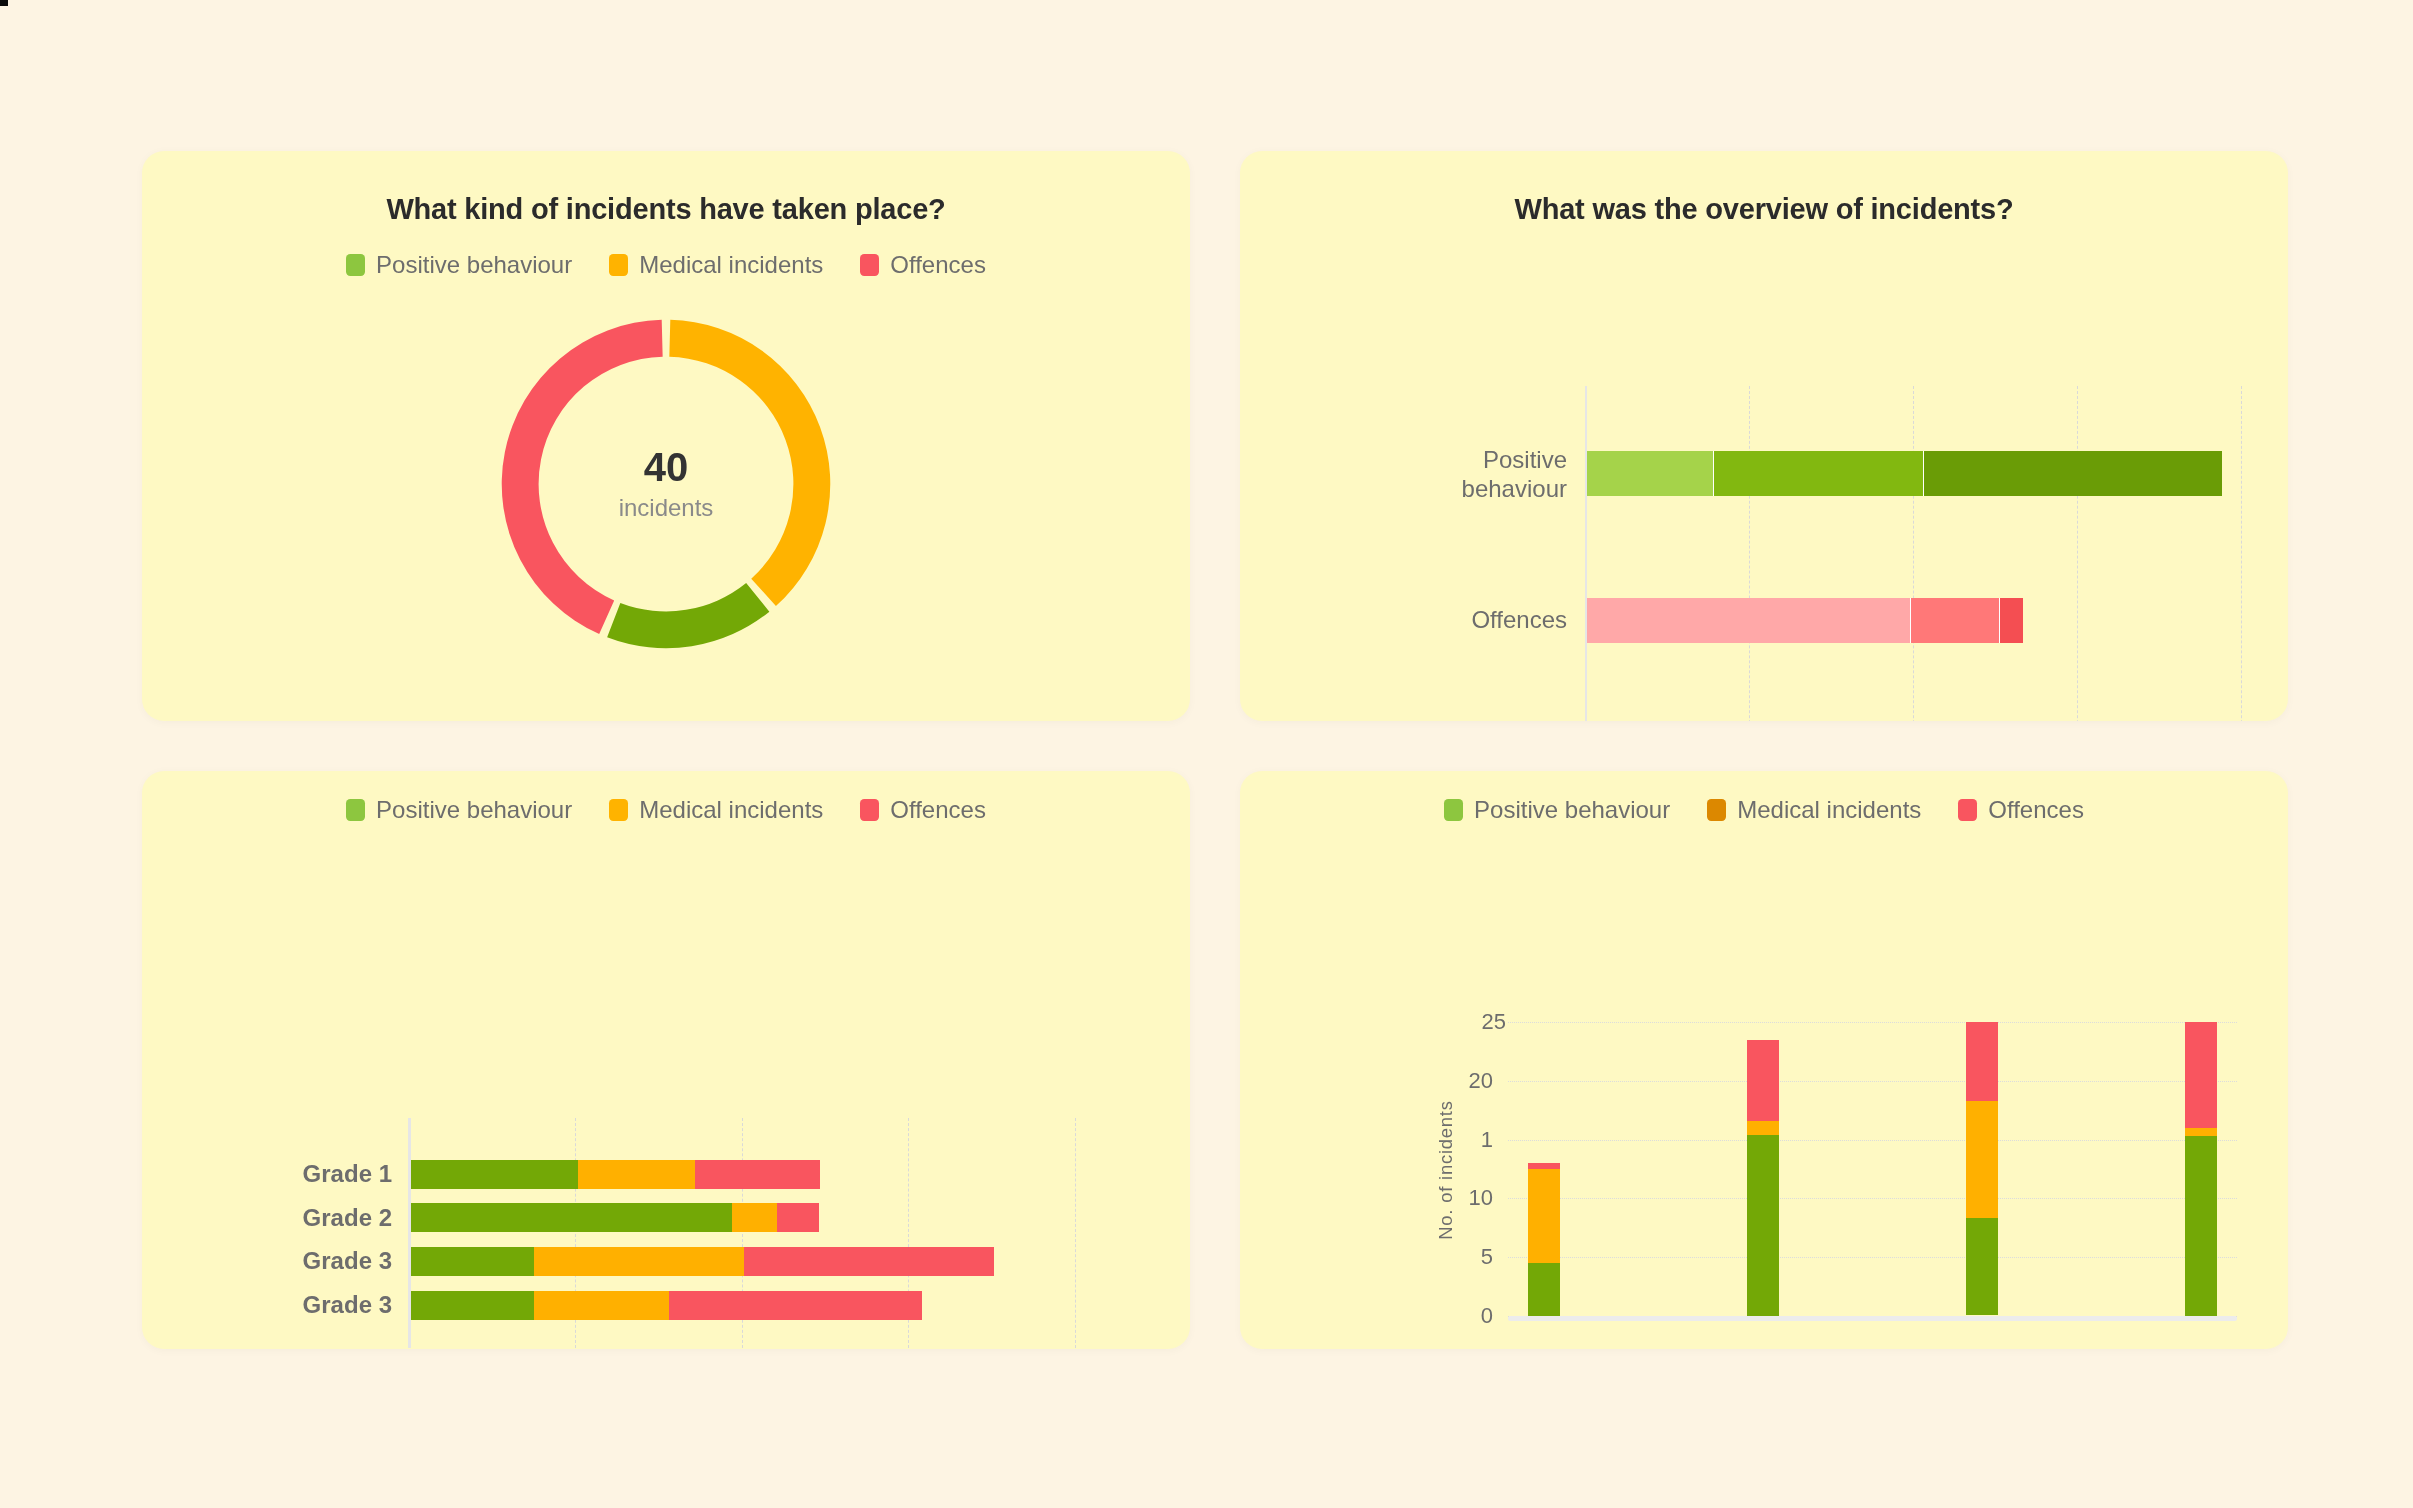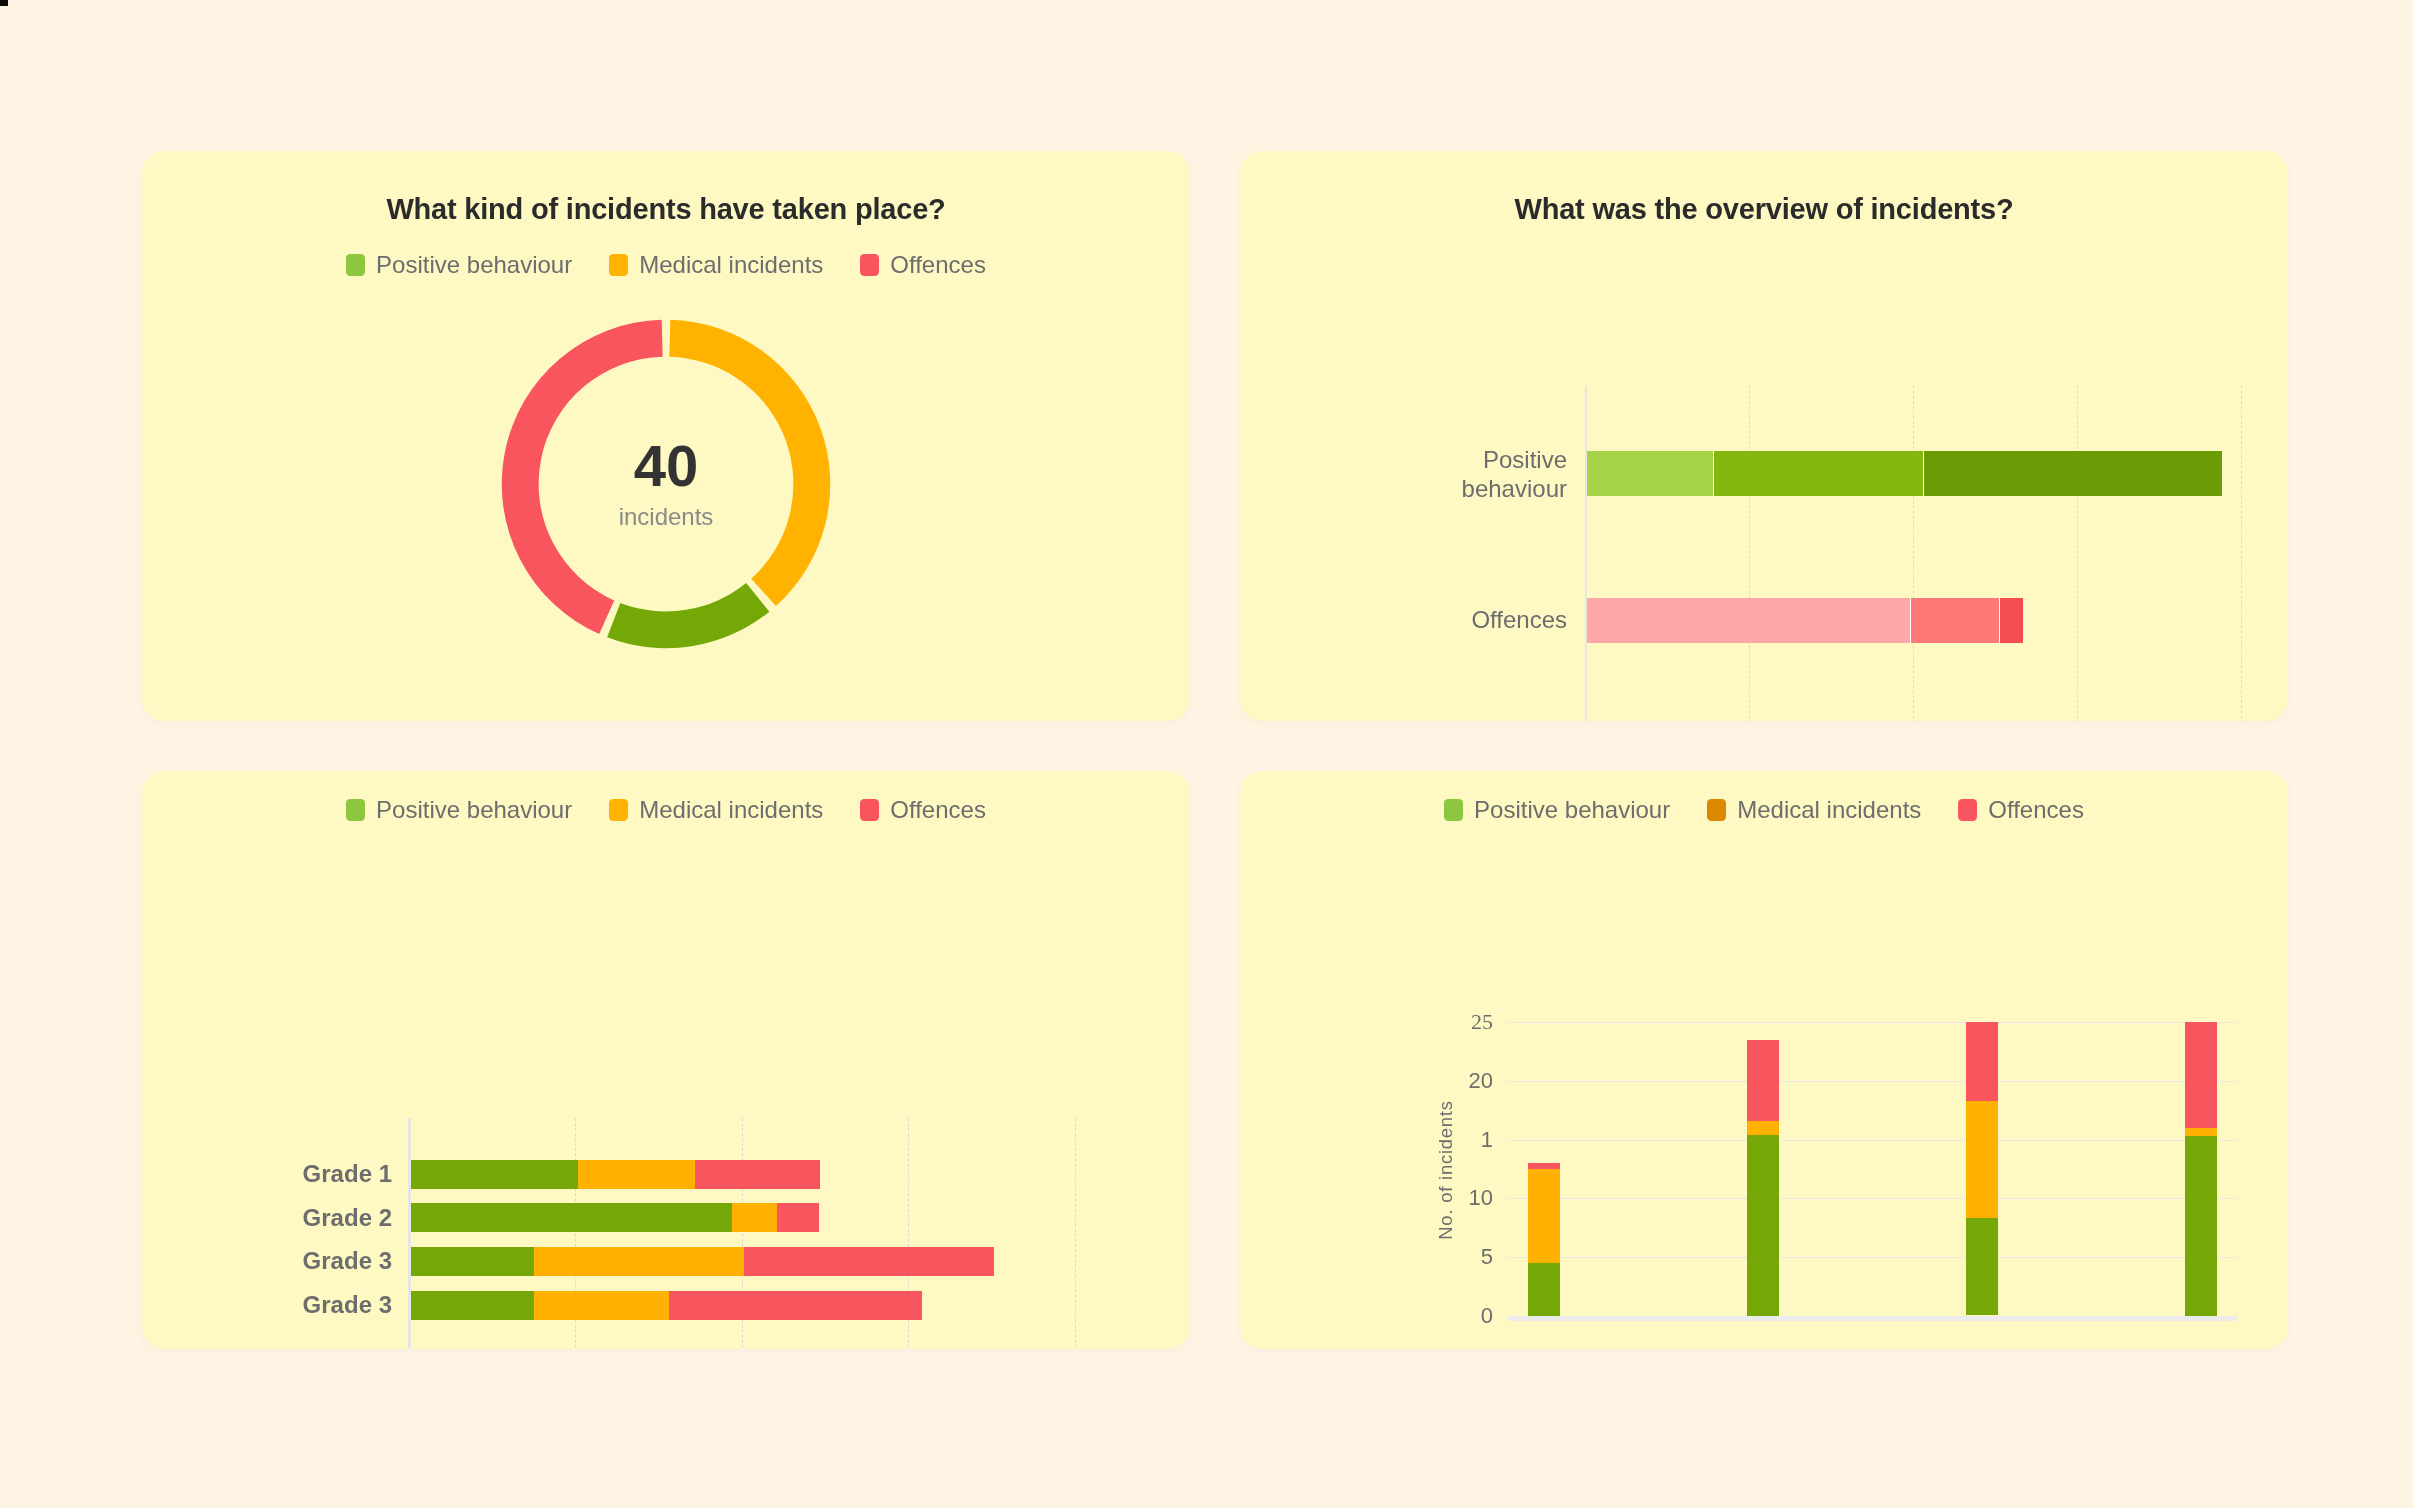--- a/index.html
+++ b/index.html
@@ -47,21 +47,21 @@
   .legend-swatch{ width:19px; height:22.6px; border-radius:4.2px; display:block; }
   .legend-label{ font-size:24px; color:#6d6d6d; }
 
   
   .donut-wrap{ position:relative; width:352px; height:352px; margin:28.5px auto 0; }
   .donut-center{
     position:absolute; left:0; right:0; top:50%;
     transform:translateY(-50%);
     text-align:center;
   }
-  .donut-value{ font-size:58px; font-weight:bold; color:#333333; line-height:1.05; }
+  .donut-value{ font-size:40px; font-weight:bold; color:#333333; line-height:1.05; }
   .donut-sub{ font-size:24px; color:#8a8a8a; margin-top:6.7px; }
 
   
   .hplot{ position:relative; }
   .hrow-label{
     position:absolute;
     right:0; transform:translateY(-50%);
     text-align:right;
     font-size:24px; color:#6d6d6d; line-height:1.22;
     white-space:pre-line;
@@ -225,21 +225,21 @@
         <div class="ytick" style="left: 193px; top: 545px; width: 60px;">0</div>
         <div class="hgrid" style="left: 268px; top: 486px; width: 729px;"></div>
         <div class="ytick" style="left: 193px; top: 486px; width: 60px;">5</div>
         <div class="hgrid" style="left: 268px; top: 427px; width: 729px;"></div>
         <div class="ytick" style="left: 193px; top: 427px; width: 60px;">10</div>
         <div class="hgrid" style="left: 268px; top: 369px; width: 729px;"></div>
         <div class="ytick" style="left: 193px; top: 369px; width: 60px;">1</div>
         <div class="hgrid" style="left: 268px; top: 310px; width: 729px;"></div>
         <div class="ytick" style="left: 193px; top: 310px; width: 60px;">20</div>
         <div class="hgrid" style="left: 268px; top: 251px; width: 729px;"></div>
-        <div class="ytick" style="left: 193px; top: 251px; width: 60px; font-family: Liberation Serif, serif;">25</div>
+        <div class="ytick" style="left: 206px; top: 251px; width: 60px;">25</div>
         <div class="baseline" style="left: 268px; top: 545px; width: 729px;"></div>
         <div class="ylabel-rot" style="left: 88px; top: 388px; width: 235px; text-align: center;">No. of incidents</div>
         <div class="colseg" style="left: 288px; top: 492px; width: 32px; height: 53px; background: rgb(115, 168, 6);"></div>
         <div class="colseg" style="left: 288px; top: 398px; width: 32px; height: 94px; background: rgb(255, 176, 0);"></div>
         <div class="colseg" style="left: 288px; top: 392px; width: 32px; height: 5.9px; background: rgb(249, 85, 95);"></div>
         <div class="colseg" style="left: 507px; top: 364px; width: 32px; height: 181px; background: rgb(115, 168, 6);"></div>
         <div class="colseg" style="left: 507px; top: 350px; width: 32px; height: 14px; background: rgb(255, 176, 0);"></div>
         <div class="colseg" style="left: 507px; top: 269px; width: 32px; height: 81px; background: rgb(249, 85, 95);"></div>
         <div class="colseg" style="left: 726px; top: 447px; width: 32px; height: 97px; background: rgb(115, 168, 6);"></div>
         <div class="colseg" style="left: 726px; top: 330px; width: 32px; height: 117px; background: rgb(255, 176, 0);"></div>

